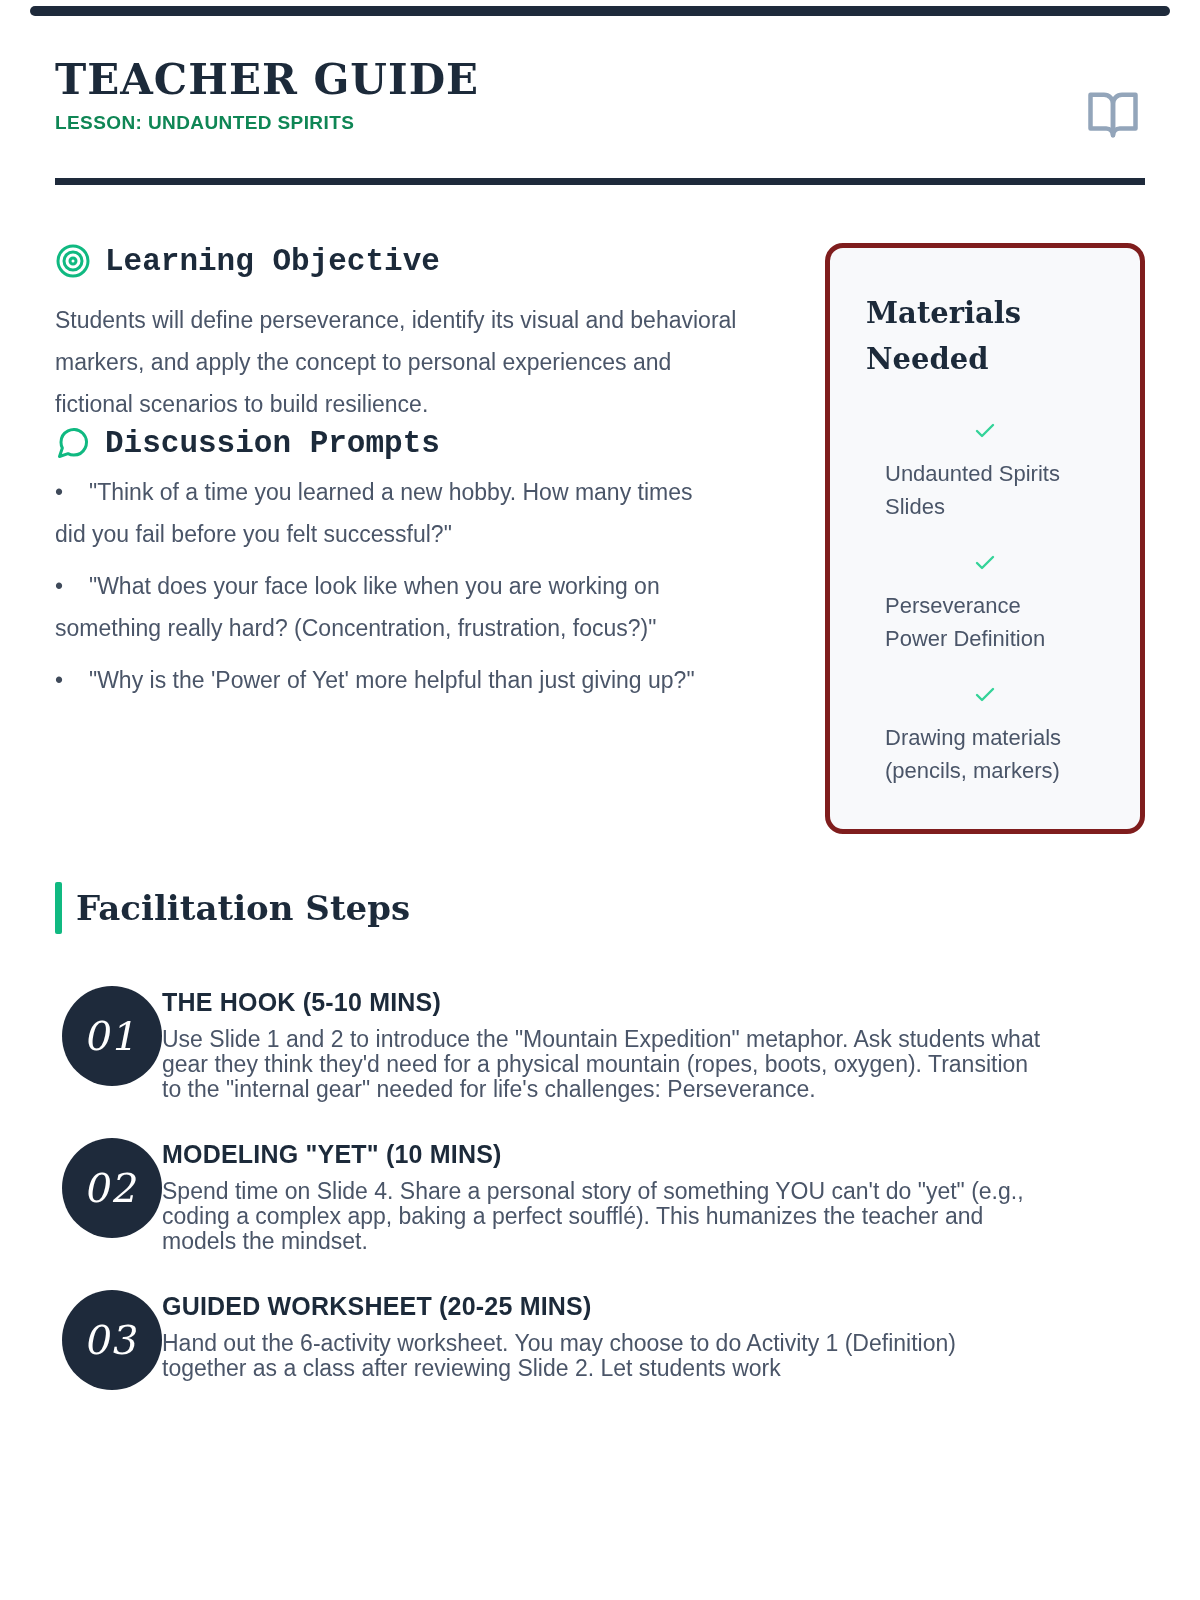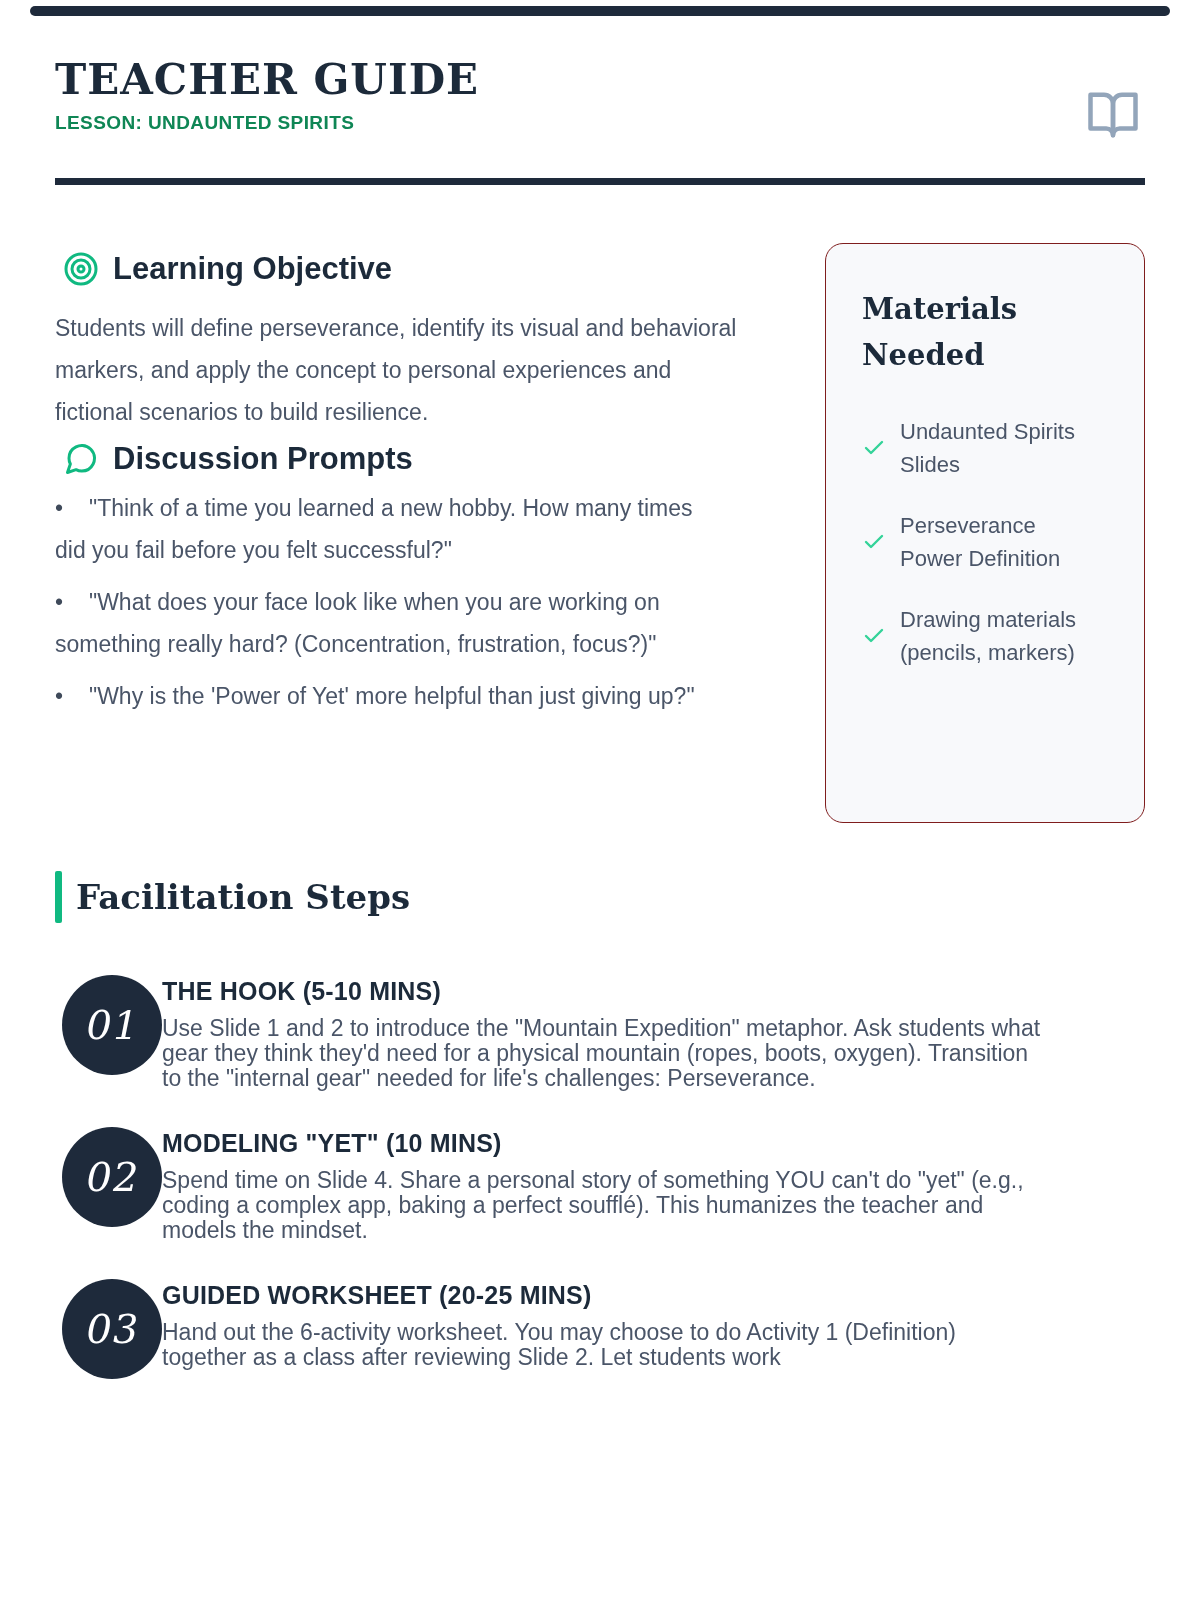--- a/index.html
+++ b/index.html
@@ -28,52 +28,52 @@
     margin-top: 10px; font-size: 19px; font-weight: 700;
     letter-spacing: 0.4px; color: #0f8655;
   }
   .book { position: absolute; right: 5px; top: 30px; color: #93a5ba; }
   .divider { margin-top: 44px; height: 7px; background: #1e2a3b; }
 
   
   .main { display: flex; align-items: flex-start; margin-top: 58px; }
   .leftcol { width: 710px; }
   h2.section {
-    display: flex; align-items: flex-start; gap: 14px; margin: 8px;
-    font-family: Liberation Sans, sans-serif; font-size: 31px; font-weight: 600;
+    display: flex; align-items: flex-end; gap: 14px; margin: 0;
+    font-family: Liberation Mono, monospace; font-size: 31px; font-weight: 600;
     color: #1c2a3a;
   }
   h2.section .icn { flex: none; display: flex; }
   .objective-body {
     margin-top: 20px; width: 690px;
     font-size: 23px; line-height: 42px; color: #4a5568;
   }
   .prompts-heading { margin-top: 44px; }
   .prompts { margin-top: 8px; }
   .prompt {
     width: 640px; margin-top: 10px;
     font-size: 23px; line-height: 42px; color: #4a5568;
   }
   .bullet { display: inline-block; width: 34px; color: #3f4a5a; }
 
   
   .card {
     margin-left: auto; width: 320px; box-sizing: border-box;
     min-height: 580px; background: #f8f9fb;
-    border: 1px solid #7f1d1d; border-radius: 18px;
+    border: 5px solid #7f1d1d; border-radius: 18px;
     padding: 42px 36px;
   }
   .card h3 {
     margin: 0; max-width: 185px;
     font-family: "DejaVu Serif", serif; font-size: 29px; font-weight: 600;
     line-height: 1.6; color: #1c2a3a;
   }
   .mat {
     display: flex; align-items: center; gap: 14px;
-    margin-top: 28px; font-size: 22px; line-height: 33px; color: #4a5568;
+    margin-top: 28px; font-size: 22px; line-height: 33px; color: #4a5568; flex-direction: column;
   }
   .mat.first { margin-top: 36px; }
   .mat .check { flex: none; display: flex; color: #34d399; }
   .mat .mat-label { max-width: 200px; }
 
   
   .fac-heading { margin-top: 48px; display: flex; align-items: center; gap: 14px; }
   .fac-bar { width: 7px; height: 52px; background: #10b981; border-radius: 2px; flex: none; }
   .fac-heading h2 {
     margin: 0; font-family: "DejaVu Serif", serif;

